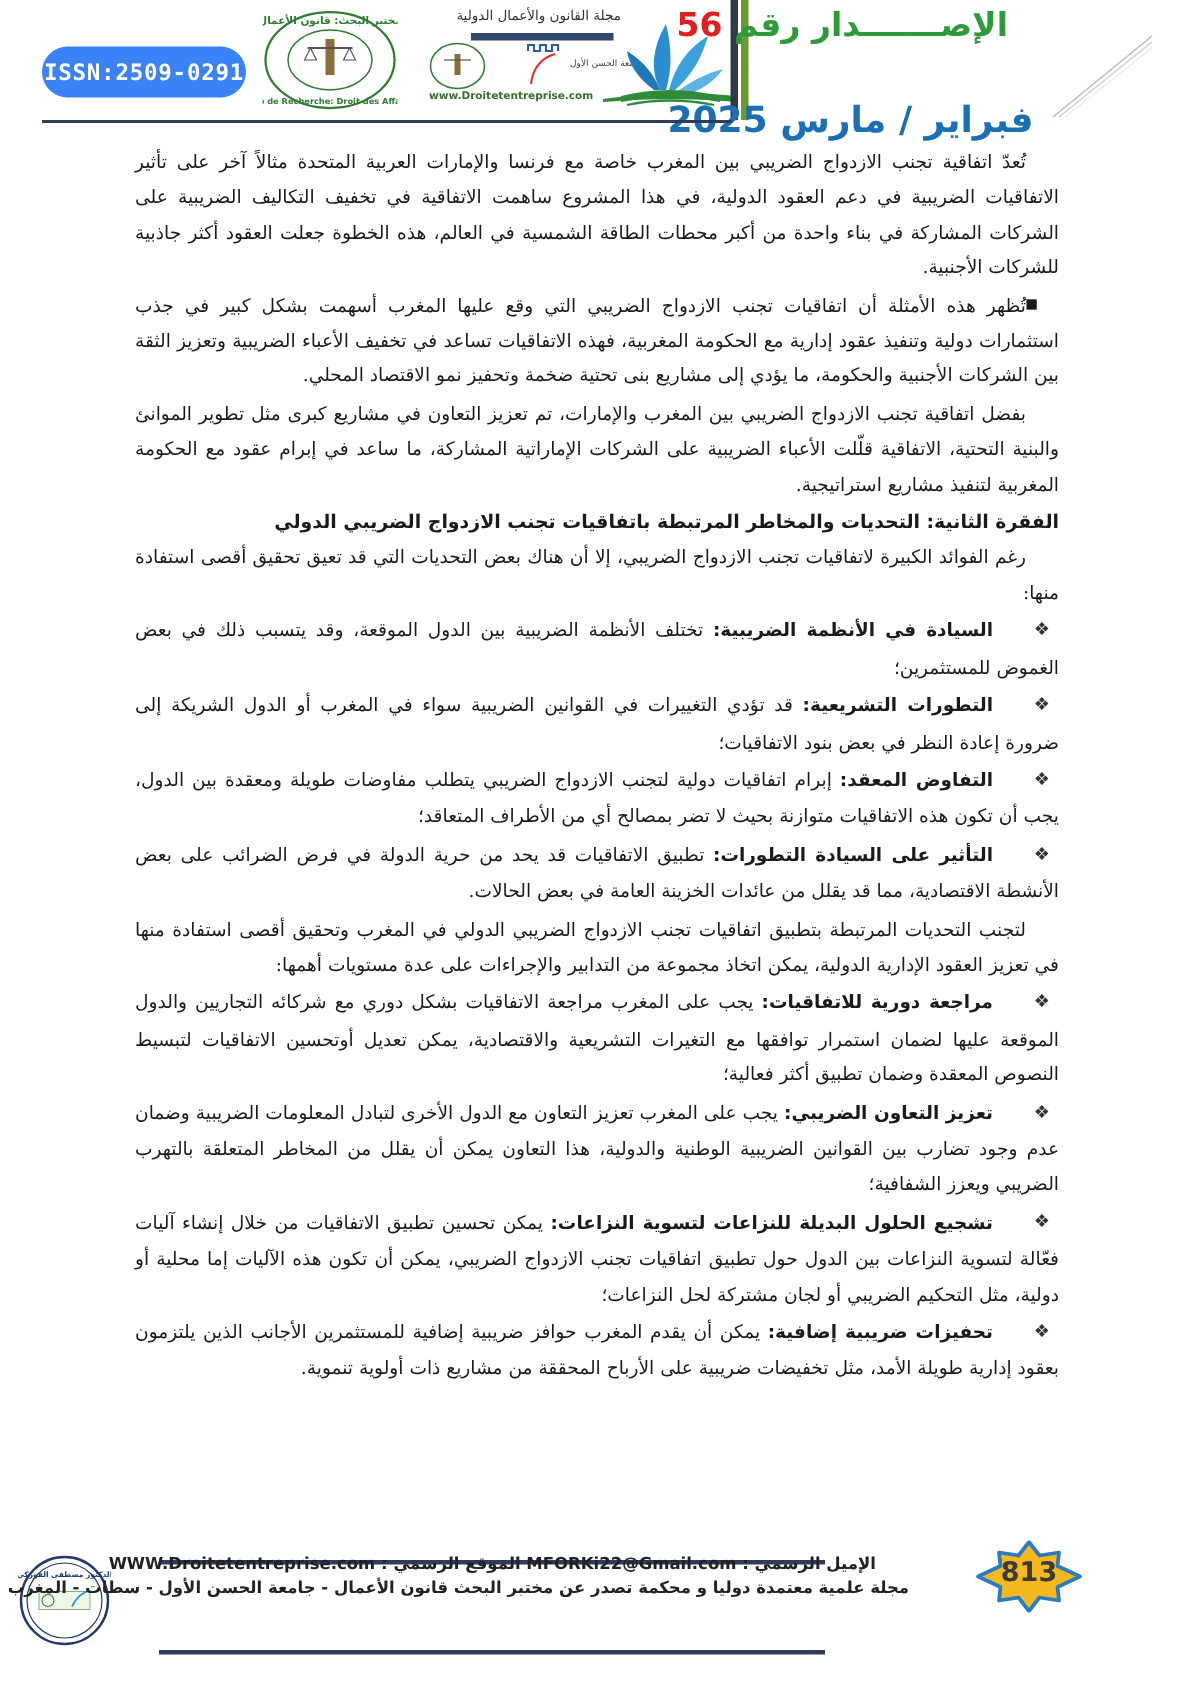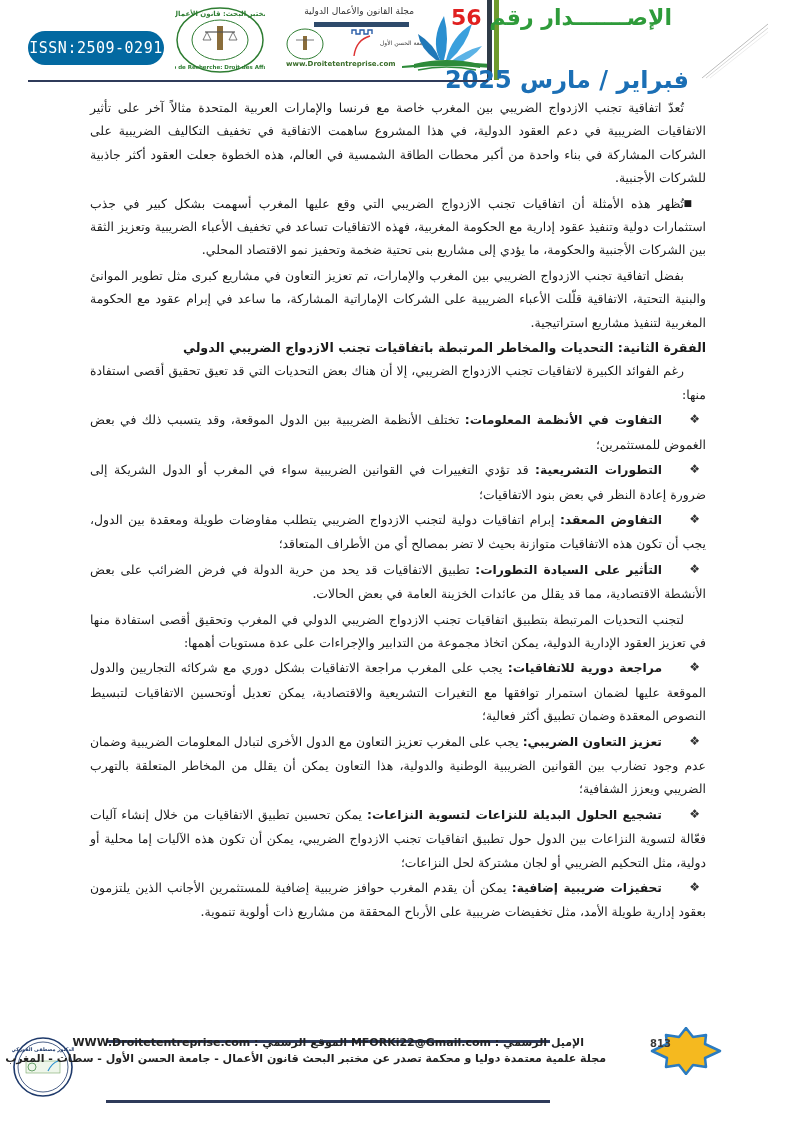--- a/index.html
+++ b/index.html
@@ -2,22 +2,22 @@
 <html><head>
   <meta charset="utf-8">
   <style>
     html, body { margin: 0; padding: 0; background: #ffffff; }
     body { width: 794px; height: 1123px; position: relative; overflow: hidden;
            font-family: "DejaVu Sans", sans-serif; color: #1a1a1a; }
 
     
     .header { position: absolute; left: 0; top: 0; width: 794px; height: 90px; }
     .issn-pill { position: absolute; left: 28px; top: 31px; width: 136px; height: 34px;
-                 background: #0369a1; border-radius: 17px; color: #fff;
-                 font-family: "DejaVu Sans Mono", monospace; font-weight: normal;
+                 background: #3b82f6; border-radius: 17px; color: #fff;
+                 font-family: "DejaVu Sans Mono", monospace; font-weight: bold;
                  font-size: 15px; line-height: 34px; text-align: center; letter-spacing: 0.5px; }
     .lab-seal { position: absolute; left: 175px; top: 6px; width: 90px; height: 68px; }
     .journal-logo { position: absolute; left: 282px; top: 6px; width: 200px; height: 64px; }
     .journal-logo .jl-title { position: absolute; right: 68px; top: 0; font-size: 9px;
                  color: #333; font-weight: normal; white-space: nowrap; direction: rtl; }
     .journal-logo .jl-strip { position: absolute; left: 32px; top: 16px; width: 95px; height: 5px; background: #2e4a6b; }
     .journal-logo .jl-url { position: absolute; left: 4px; top: 54px; font-size: 7px; color: #3a6d2a; font-weight: bold; }
     .journal-logo .jl-univ { position: absolute; left: 98px; top: 33px; font-size: 6px; color: #444; direction: rtl; }
     .header-bars { position: absolute; left: 487px; top: 0; width: 14px; height: 80px; }
     .header-bars .b1 { position: absolute; left: 0; top: 0; width: 5px; height: 80px; background: #2f3b47; }
@@ -45,22 +45,22 @@
     
     .footer-seal { position: absolute; left: 12px; top: 1035px; width: 62px; height: 64px; }
     .footer-rule { position: absolute; left: 106px; width: 444px; height: 3px; background: #2f3b5a; }
     .footer-rule.top { top: 1040px; }
     .footer-rule.bottom { top: 1100px; }
     .footer-line1 { position: absolute; left: 106px; top: 1052px; width: 500px; direction: rtl; text-align: right;
                     font-weight: bold; font-size: 11px; color: #222; white-space: nowrap; }
     .footer-line2 { position: absolute; left: 106px; top: 1036px; width: 478px; direction: rtl; 
                     font-weight: bold; font-size: 11px; color: #222; white-space: nowrap; }
     .page-star { position: absolute; left: 650px; top: 1027px; width: 72px; height: 48px; }
-    .page-num { position: absolute; left: 650px; top: 1038px; width: 72px; 
-                font-weight: bold; font-size: 10px; color: #3a3a3a; font-family: "DejaVu Sans", sans-serif; }
+    .page-num { position: absolute; left: 650px; top: 1038px; width: 72px; text-align: center;
+                font-weight: bold; font-size: 18px; color: #3a3a3a; font-family: "DejaVu Sans", sans-serif; }
   </style>
 </head>
 <body>
 
 <div class="header">
   <div class="issn-pill">ISSN:2509-0291</div>
 
   <svg class="lab-seal" viewBox="0 0 90 68">
     <ellipse cx="45" cy="34" rx="43" ry="32" fill="#fff" stroke="#2e7d32" stroke-width="1.5"></ellipse>
     <ellipse cx="45" cy="34" rx="28" ry="20" fill="none" stroke="#2e7d32" stroke-width="1"></ellipse>
@@ -128,21 +128,21 @@
 
   <p class="indent">تُظهر هذه الأمثلة أن اتفاقيات تجنب الازدواج الضريبي التي وقع عليها المغرب أسهمت بشكل كبير في جذب استثمارات دولية وتنفيذ عقود إدارية مع الحكومة المغربية، فهذه الاتفاقيات تساعد في تخفيف الأعباء الضريبية وتعزيز الثقة بين الشركات الأجنبية والحكومة، ما يؤدي إلى مشاريع بنى تحتية ضخمة وتحفيز نمو الاقتصاد المحلي.</p>
   <p class="indent">بفضل اتفاقية تجنب الازدواج الضريبي بين المغرب والإمارات، تم تعزيز التعاون في مشاريع كبرى مثل تطوير الموانئ والبنية التحتية، الاتفاقية قلّلت الأعباء الضريبية على الشركات الإماراتية المشاركة، ما ساعد في إبرام عقود مع الحكومة المغربية لتنفيذ مشاريع استراتيجية.</p>
 
   <p class="heading">الفقرة الثانية: التحديات والمخاطر المرتبطة باتفاقيات تجنب الازدواج الضريبي الدولي</p>
 
   <p class="indent">رغم الفوائد الكبيرة لاتفاقيات تجنب الازدواج الضريبي، إلا أن هناك بعض التحديات التي قد تعيق تحقيق أقصى استفادة منها:</p>
 
   <p class="bullet-item">
     <span class="dia">❖</span>
-    <b>التفاوت في الأنظمة المعلومات:</b><span> تختلف الأنظمة الضريبية بين الدول الموقعة، وقد يتسبب ذلك في بعض الغموض للمستثمرين؛</span>
+    <b>السيادة في الأنظمة الضريبية:</b><span> تختلف الأنظمة الضريبية بين الدول الموقعة، وقد يتسبب ذلك في بعض الغموض للمستثمرين؛</span>
   </p>
   <p class="bullet-item">
     <span class="dia">❖</span>
     <b>التطورات التشريعية:</b><span> قد تؤدي التغييرات في القوانين الضريبية سواء في المغرب أو الدول الشريكة إلى ضرورة إعادة النظر في بعض بنود الاتفاقيات؛</span>
   </p>
   <p class="bullet-item">
     <span class="dia">❖</span>
     <b>التفاوض المعقد:</b><span> إبرام اتفاقيات دولية لتجنب الازدواج الضريبي يتطلب مفاوضات طويلة ومعقدة بين الدول، يجب أن تكون هذه الاتفاقيات متوازنة بحيث لا تضر بمصالح أي من الأطراف المتعاقد؛</span>
   </p>
   <p class="bullet-item">

